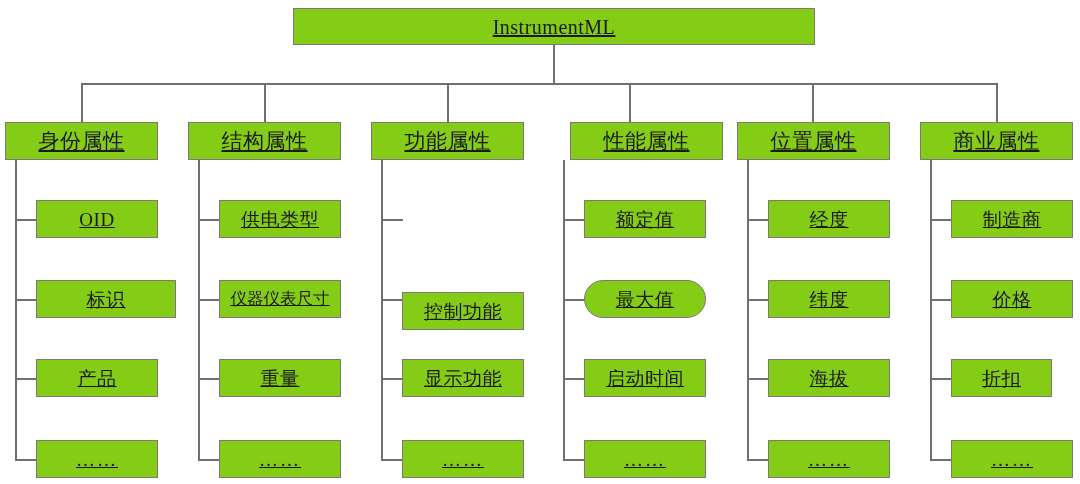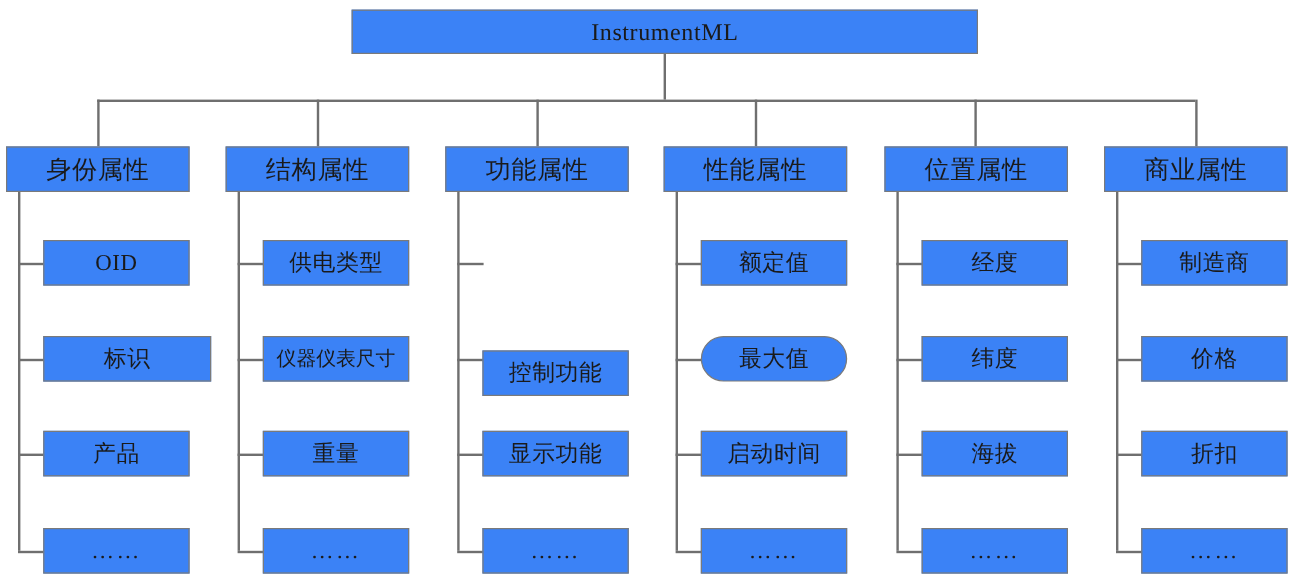--- a/index.html
+++ b/index.html
@@ -16,28 +16,29 @@
     position: relative;
     width: 1080px;
     height: 484px;
     background: #ffffff;
     overflow: hidden;
   }
   .node {
     position: absolute;
     box-sizing: border-box;
     border: 1.5px solid #7a7a7a;
-    background: #3b82f6;
+    background: #84cc16;
     display: flex;
     align-items: center;
     justify-content: center;
     text-align: center;
     line-height: 1;
     color: #1a1a1a;
     letter-spacing: 0.5px;
+    text-decoration: underline;
   }
   .node.root {
     font-size: 20px;
   }
   .node.level2 {
     font-size: 21px;
   }
   .node.level3 {
     font-size: 19px;
   }
@@ -133,21 +134,21 @@
   <div class="node level3" style="left:402px; top:280px; width:122px; height:38px;margin-top:12px;">
     <span>控制功能</span>
   </div>
   <div class="node level3" style="left:402px; top:359px; width:122px; height:38px;">
     <span>显示功能</span>
   </div>
   <div class="node ellipsis" style="left:402px; top:440px; width:122px; height:38px;">
     <span>……</span>
   </div>
 
-  <div class="node level2" style="left:553px; top:122px; width:153px; height:38px;">
+  <div class="node level2" style="left:570px; top:122px; width:153px; height:38px;">
     <span>性能属性</span>
   </div>
   <div class="edge v" style="left:563px; top:160px; height:299px;"></div>
   <div class="edge h" style="left:563px; top:219px; width:22px;"></div>
   <div class="edge h" style="left:563px; top:299px; width:22px;"></div>
   <div class="edge h" style="left:563px; top:378px; width:22px;"></div>
   <div class="edge h" style="left:563px; top:459px; width:22px;"></div>
   <div class="node level3" style="left:584px; top:200px; width:122px; height:38px;">
     <span>额定值</span>
   </div>
@@ -189,20 +190,20 @@
   <div class="edge h" style="left:930px; top:219px; width:22px;"></div>
   <div class="edge h" style="left:930px; top:299px; width:22px;"></div>
   <div class="edge h" style="left:930px; top:378px; width:22px;"></div>
   <div class="edge h" style="left:930px; top:459px; width:22px;"></div>
   <div class="node level3" style="left:951px; top:200px; width:122px; height:38px;">
     <span>制造商</span>
   </div>
   <div class="node level3" style="left:951px; top:280px; width:122px; height:38px;">
     <span>价格</span>
   </div>
-  <div class="node level3" style="left:951px; top:359px; width:122px; height:38px;">
+  <div class="node level3" style="left:951px; top:359px; width:101px; height:38px;">
     <span>折扣</span>
   </div>
   <div class="node ellipsis" style="left:951px; top:440px; width:122px; height:38px;">
     <span>……</span>
   </div>
 
 </div>
 
 </body></html>

